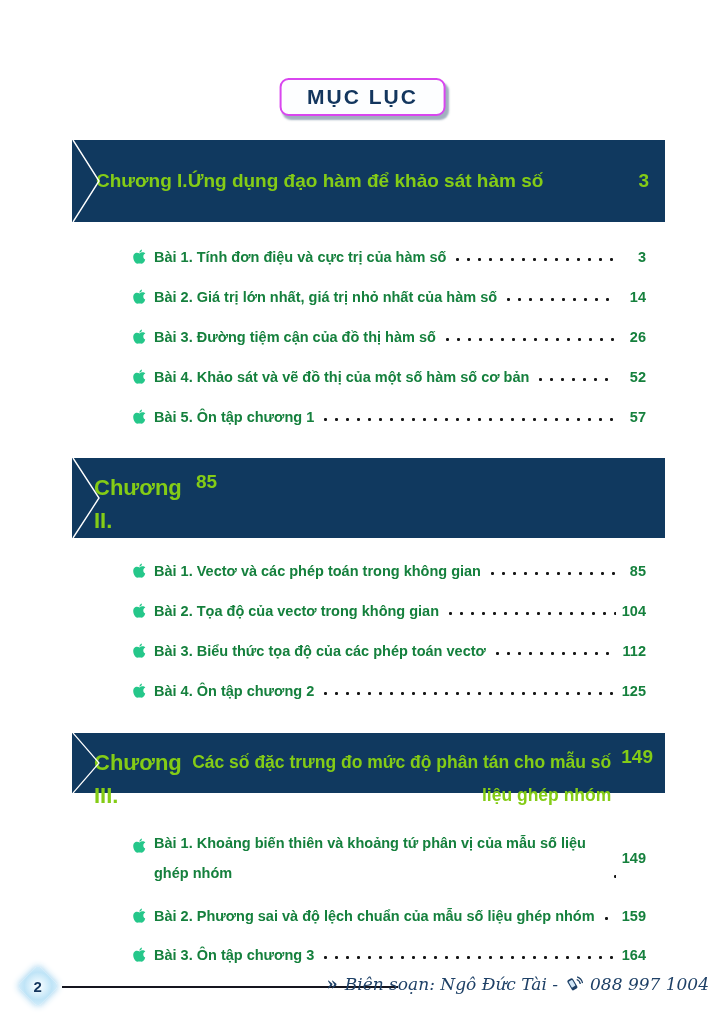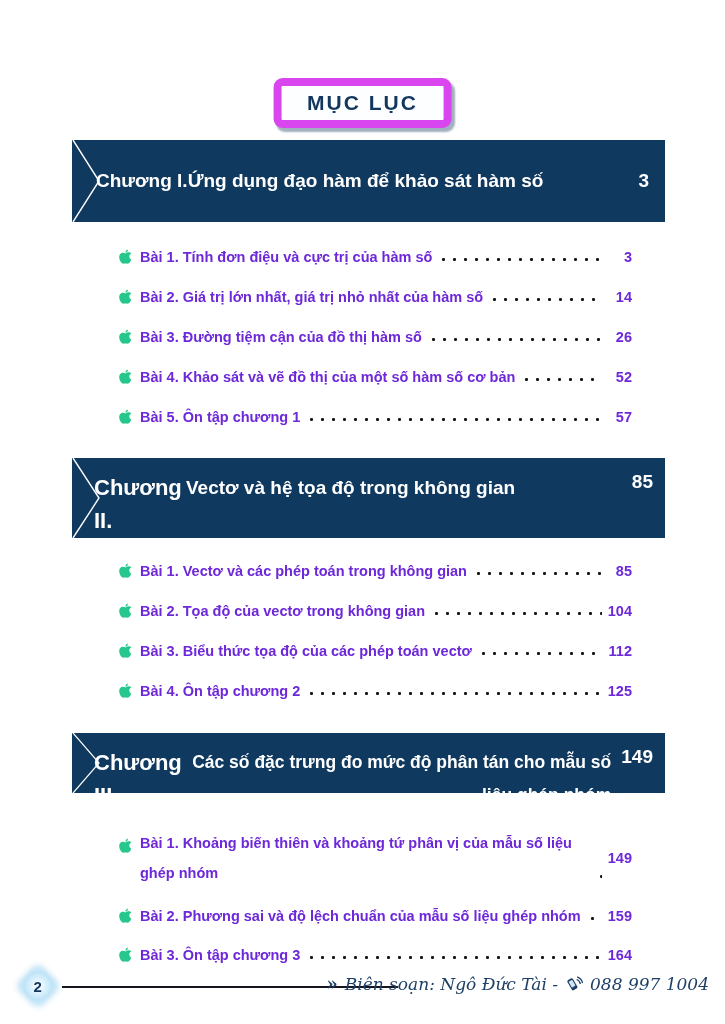--- a/index.html
+++ b/index.html
@@ -5,50 +5,50 @@
   * { margin:0; padding:0; box-sizing:border-box; }
   html,body { background:#ffffff; }
   #page {
     position:relative; width:725px; height:1024px; background:#ffffff;
     font-family:"Liberation Sans", sans-serif; overflow:hidden;
   }
 
   
   .title-box {
     position:absolute; top:78px; left:50%; transform:translateX(-50%);
-    background:#fdfeff; border:8px solid #d946ef; border-radius:9px;
+    background:#fdfeff; border:2px solid #d946ef; border-radius:9px;
     padding:5px 26px; font-size:21px; font-weight:bold; letter-spacing:2px;
     color:#13365e; box-shadow:3px 4px 2px rgba(130,150,170,0.75);
     white-space:nowrap;
   }
 
   
   .band {
     position:absolute; left:72px; width:593px; background:#10395f;
-    color:#ffffff; font-weight:bold;
+    color:#84cc16; font-weight:bold;
   }
   .band .chev {
     position:absolute; left:0; top:0; height:100%; width:34px; display:block;
   }
   .band .pagenum { font-size:19px; margin-left:10px; white-space:nowrap; }
 
   .band1 { top:140px; height:82px; display:flex; align-items:center;
            padding:0 16px 0 24px; font-size:19px; }
   .band1 .b1text { flex:1; }
 
   .band2, .band3 { display:flex; align-items:flex-start; padding:13px 12px 0 22px; }
   .band2 { top:458px; height:80px; }
   .band3 { top:733px; height:60px; }
   .ch-label { width:92px; flex:0 0 auto; font-size:22px; line-height:33px; }
   .ch-title { flex:1; font-size:19px; line-height:33px; }
   .band3 .ch-title { font-size:17.5px; line-height:33px; max-width:430px; }
   .band3 .ch-title { text-align:right; }
 
   
-  .items { position:absolute; left:118px; width:514px; color:#6d28d9; }
+  .items { position:absolute; left:132px; width:514px; color:#15803d; }
   .items1 { top:234px; }
   .items2 { top:548px; }
   .items3 { top:828px; }
 
   .item { display:flex; align-items:baseline; font-weight:bold; font-size:14.5px; }
   .items1 .item, .items2 .item { height:40px; padding-top:12px; }
   .items3 .item-single { height:39px; padding-top:11px; }
   .items3 .item-wrap { align-items:center; margin-bottom:6px; }
   .items3 .item-wrap .lbl { line-height:30px; }
 
@@ -163,21 +163,20 @@
       <span class="leader"></span>
       <span class="pg">57</span>
     </div>
   </div>
 
   <div class="band band2">
     <svg class="chev" viewBox="0 0 34 80" preserveAspectRatio="none">
       <polyline points="1,0 27,40 1,80" fill="none" stroke="#ffffff" stroke-width="1.4"></polyline>
     </svg>
     <div class="ch-label">Chương II.</div>
-    <div class="ch-title">Vectơ và hệ tọa độ trong không gian</div>
     <span class="pagenum">85</span>
   </div>
 
   <div class="items items2">
     <div class="item">
       <span class="apple">
           <svg viewBox="0 0 100 104">
             <path fill="#25c78a" d="M66 8c2 10-6 20-16 22-2-10 6-20 16-22z"></path>
             <path fill="#25c78a" d="M50 36c-9-9-31-10-39 8-9 21 4 49 16 57 7 5 12 1 23 1 10 0 15 4 22-1 8-6 14-16 16-26-17-8-17-33 1-40-8-10-25-13-39 1z"></path>
           </svg>

